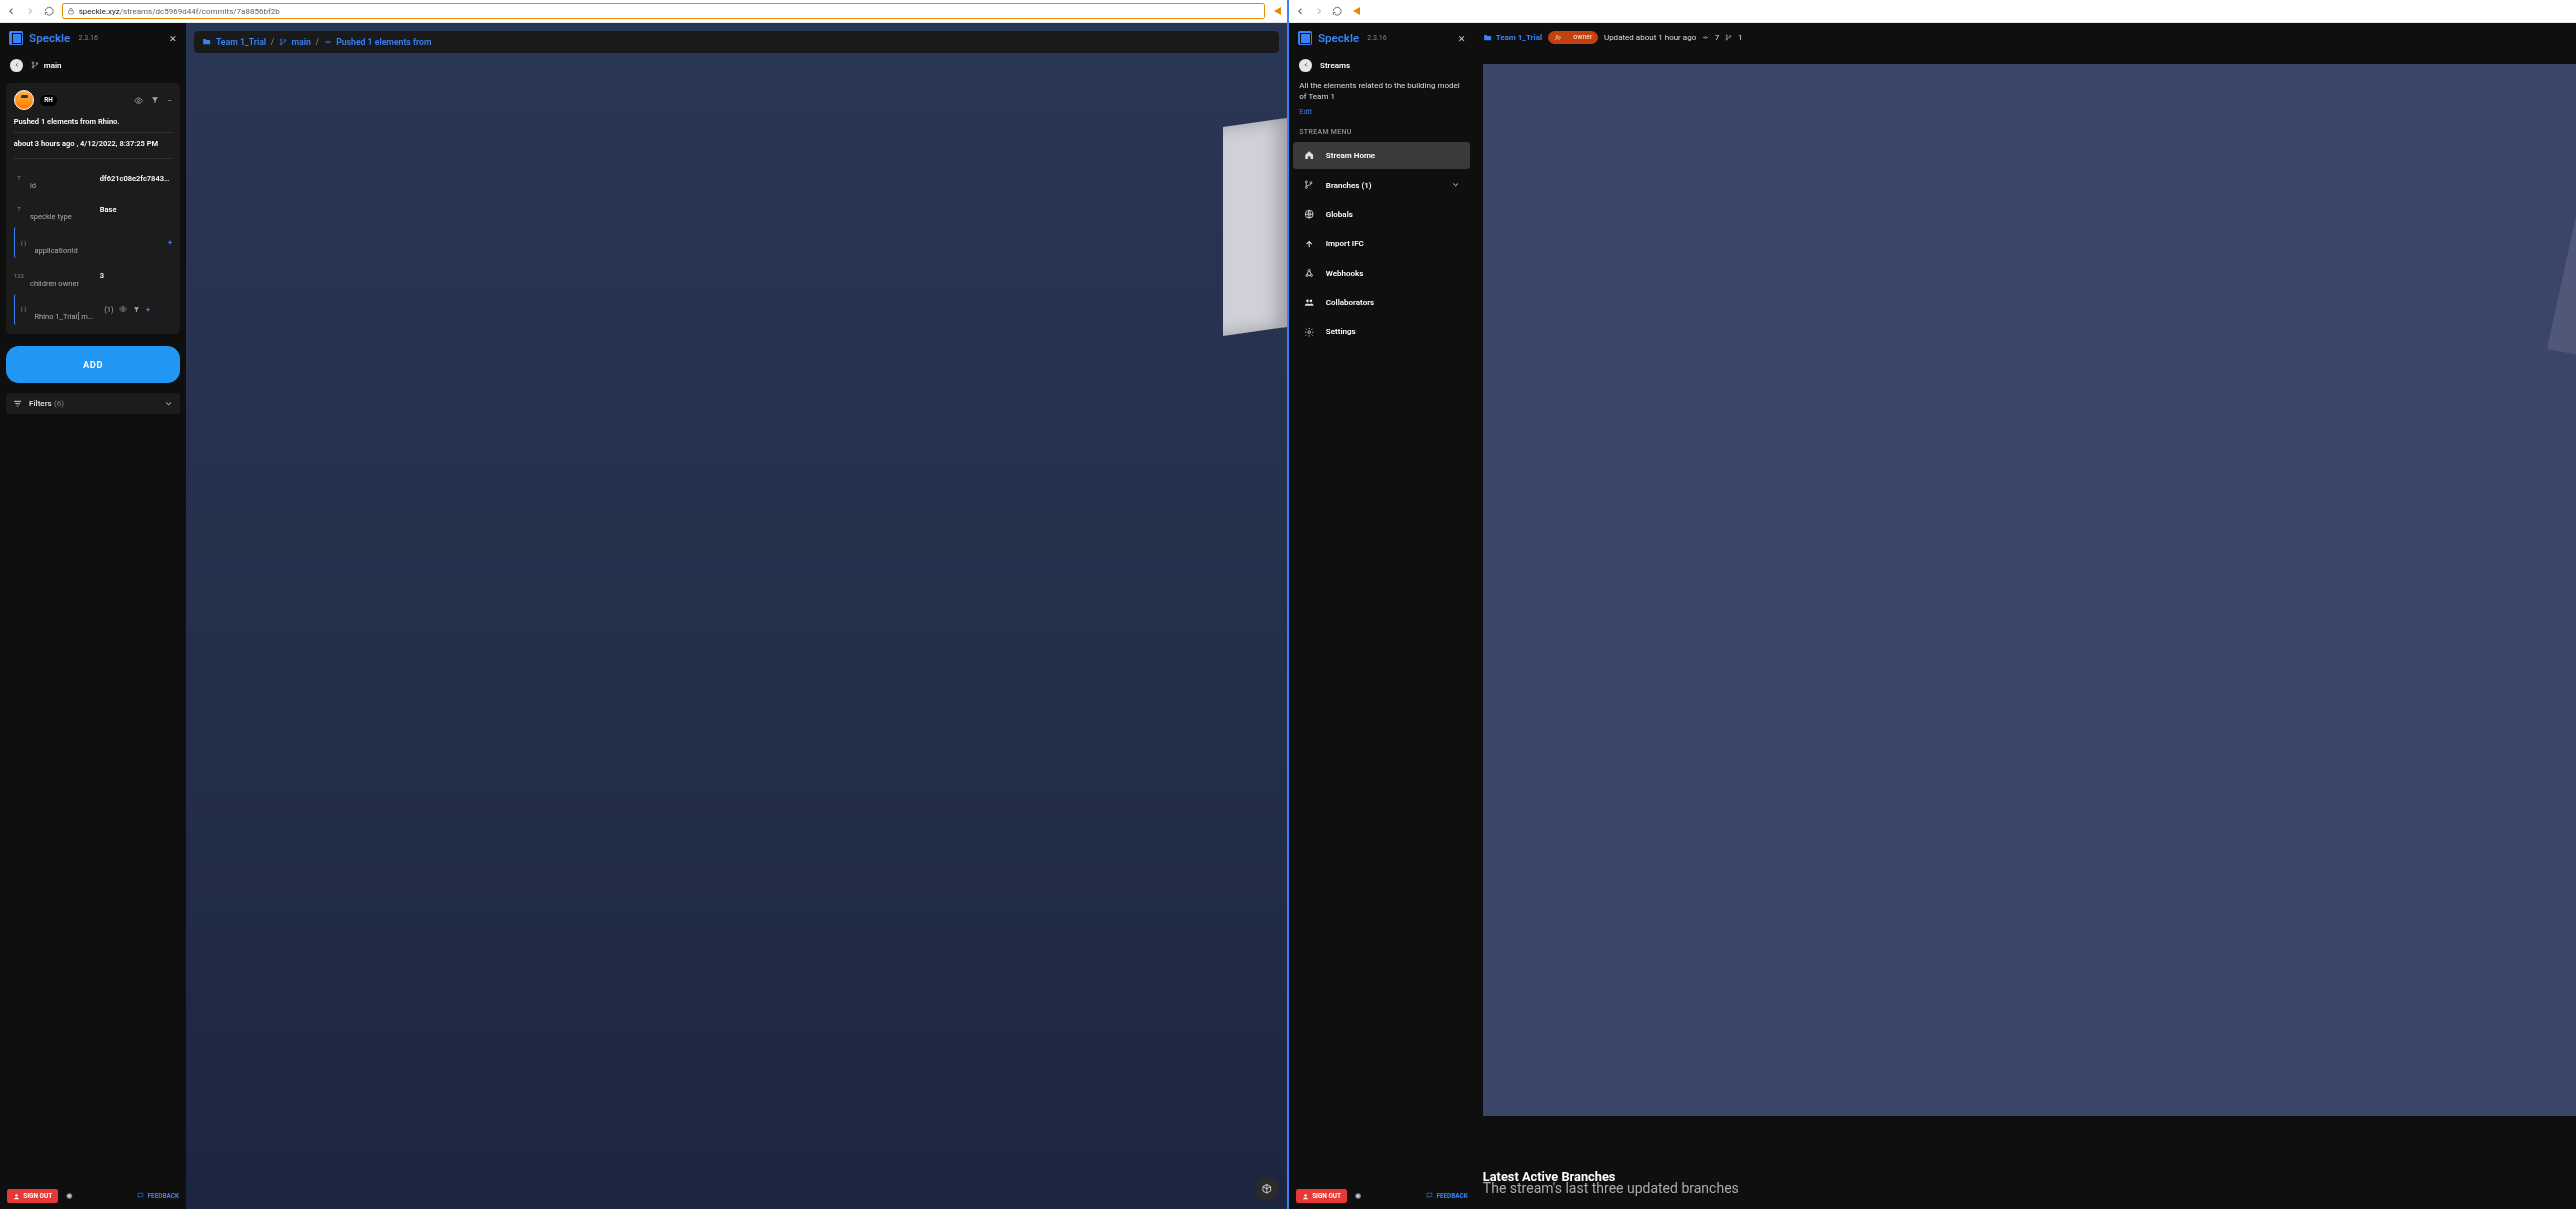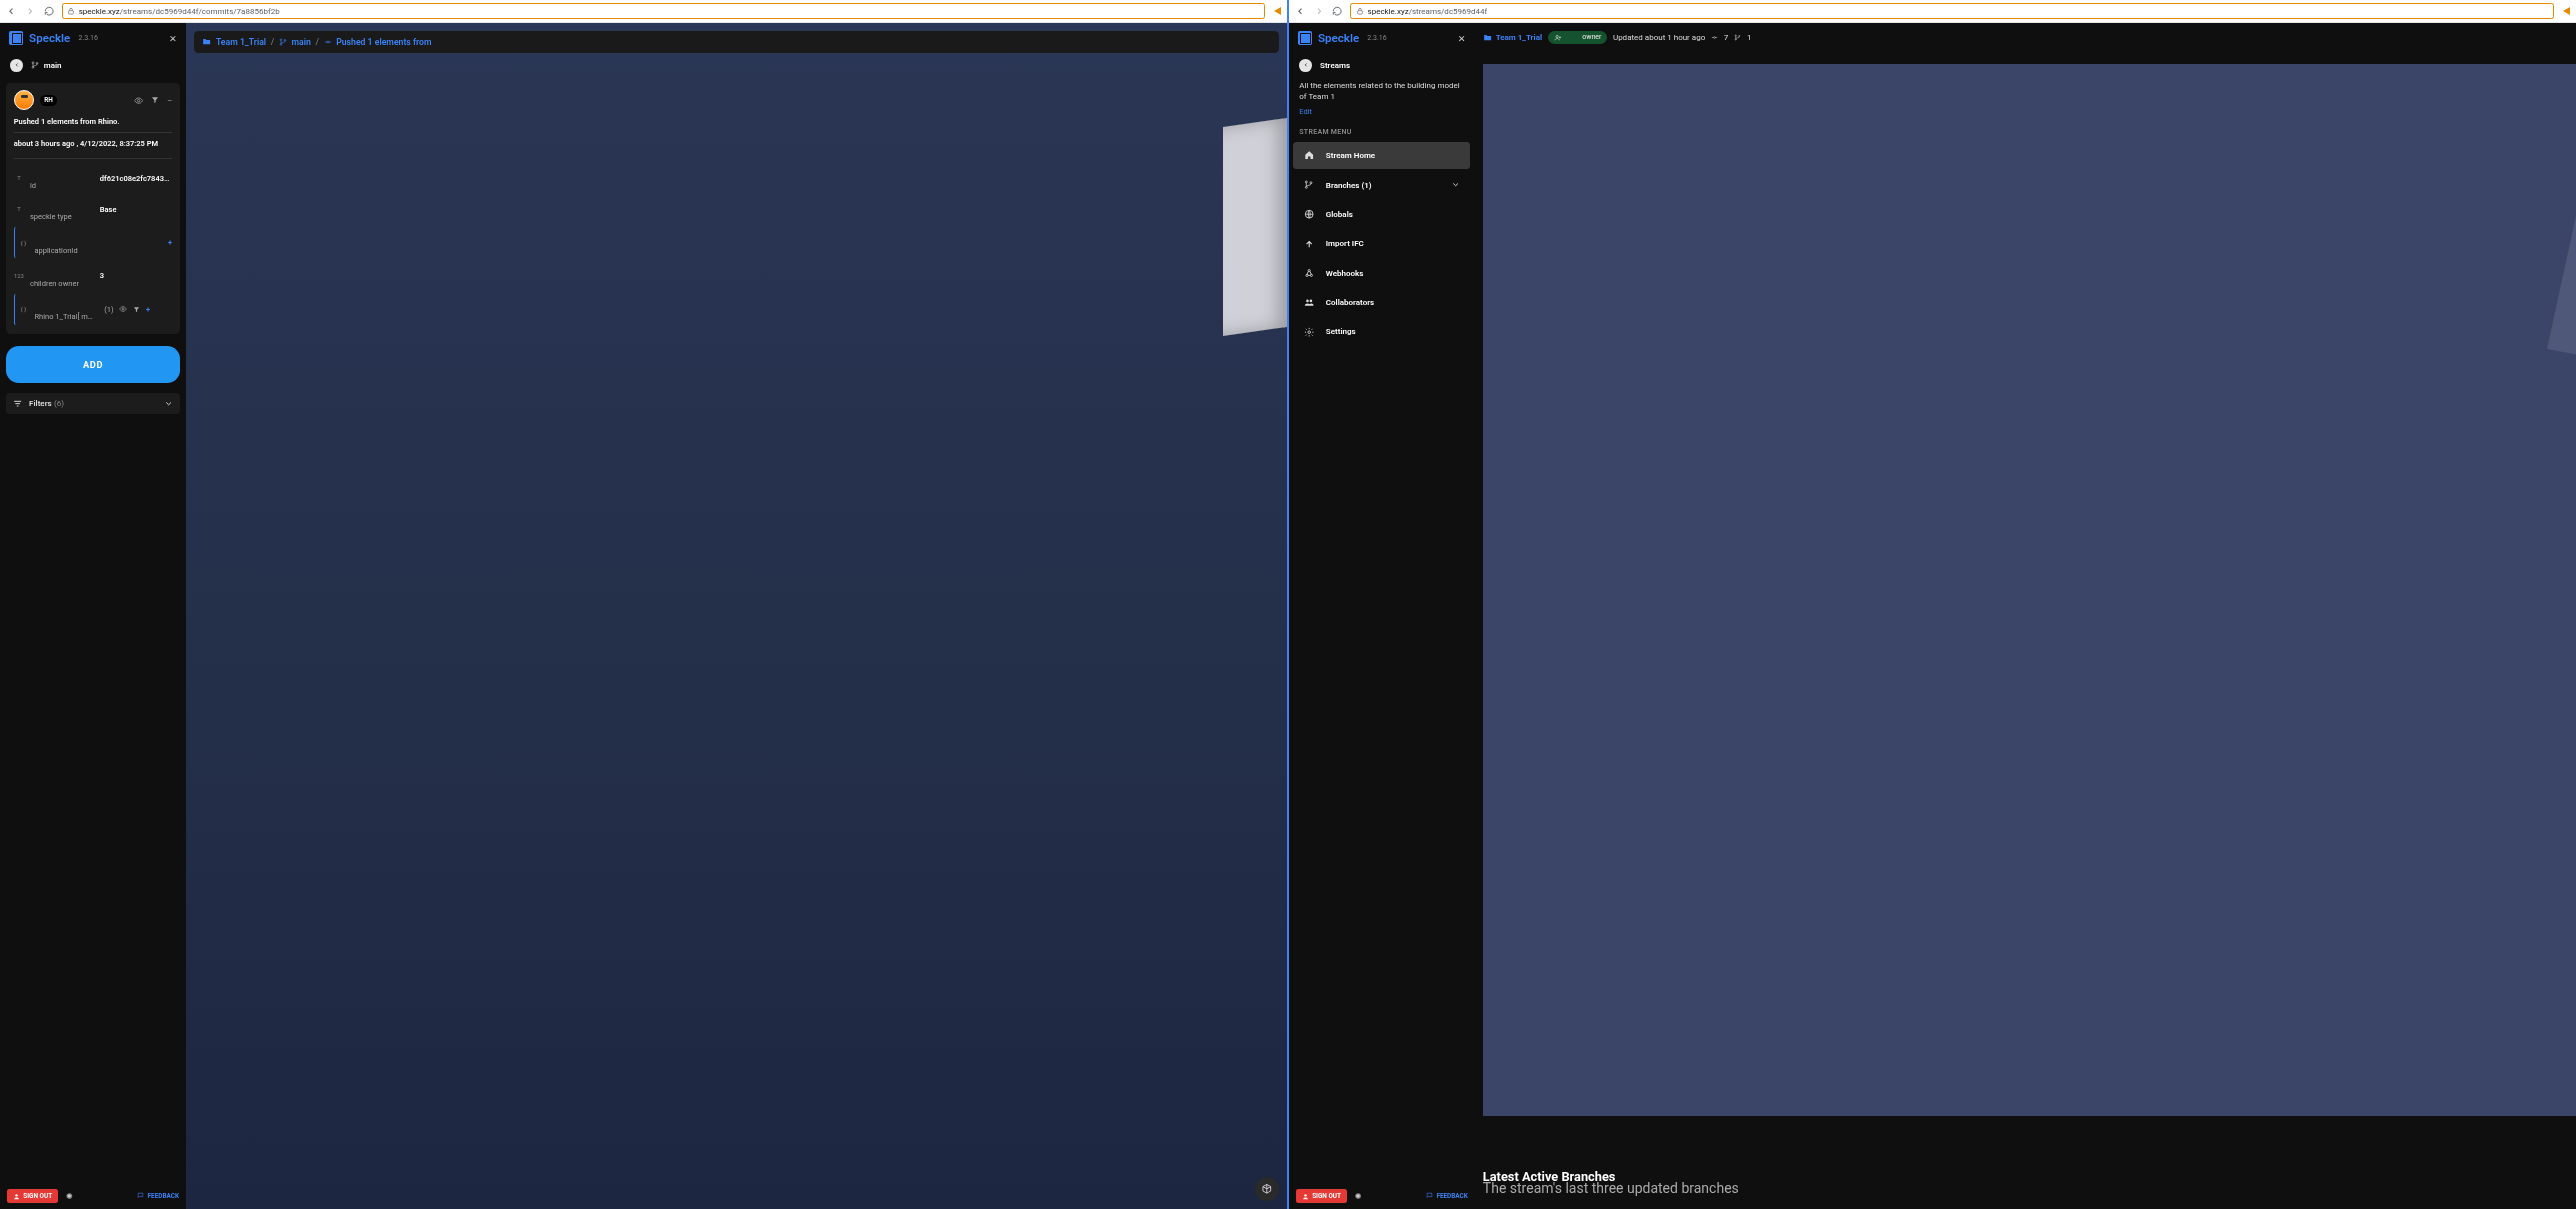--- a/index.html
+++ b/index.html
@@ -208,21 +208,21 @@
   .menu-item.active { background:#3a3a3a; }
   .menu-item .mi-icon { width:11.6px; text-align:center; color:#ddd; }
   .menu-item .chev { margin-left:auto; color:#ddd; }
   
   .stream-head {
     position:absolute; top:8px; left:8px; right:8px;
     display:flex; align-items:center; gap:5.8px;
     color:#fff; font-size:8px;
   }
   .chip-folder { color:#3b82f6; font-weight:700; display:flex; gap:3.5px; align-items:center; }
-  .chip-owner { background:#14532d; color:#eee; font-size:7px; padding:2.3px 5.8px; border-radius:7px; display:flex; gap:21px; align-items:center; }
+  .chip-owner { background:#c2410c; color:#eee; font-size:7px; padding:2.3px 5.8px; border-radius:7px; display:flex; gap:12px; align-items:center; }
   .preview-box {
     position:absolute; top:41px; left:8px; right:0; bottom:93px;
     background:#3a4568; overflow:hidden;
   }
   .commit-link-row {
     position:absolute; left:8px; right:8px; bottom:56px;
     display:flex; align-items:center; gap:8px;
     padding:7px 2.3px;
   }
   .commit-link { color:#3b82f6; font-size:10px; }
@@ -450,27 +450,20 @@
         <svg width="10.4" height="10.4" viewBox="0 0 24 24" fill="none" stroke="currentColor" stroke-width="2.5">
             <path d="M9 6l6 6-6 6"></path>
           </svg>
       </div>
       <div class="nav-icon">
         <svg width="10.4" height="10.4" viewBox="0 0 24 24" fill="none" stroke="currentColor" stroke-width="2.2">
             <path d="M3 12a9 9 0 1 1 3 6.7"></path>
             <path d="M3 20v-5h5"></path>
           </svg>
       </div>
-      <div class="url-box">
-        <svg width="8" height="8" viewBox="0 0 24 24" fill="none" stroke="#5f6368" stroke-width="2">
-            <rect x="5" y="11" width="14" height="10" rx="2"></rect>
-            <path d="M8 11V8a4 4 0 1 1 8 0v3"></path>
-          </svg>
-        <span class="url-text"><span class="domain">speckle.xyz</span><span>/streams/dc5969d44f</span></span>
-      </div>
       <div class="arrow-left"></div>
     </div>
 
     <div class="app">
       <div class="sidebar">
         <div class="side-header">
           <div class="logo-cube"></div>
           <span class="brand">Speckle</span>
           <span class="version">2.3.16</span>
           <span class="close-x">✕</span>

